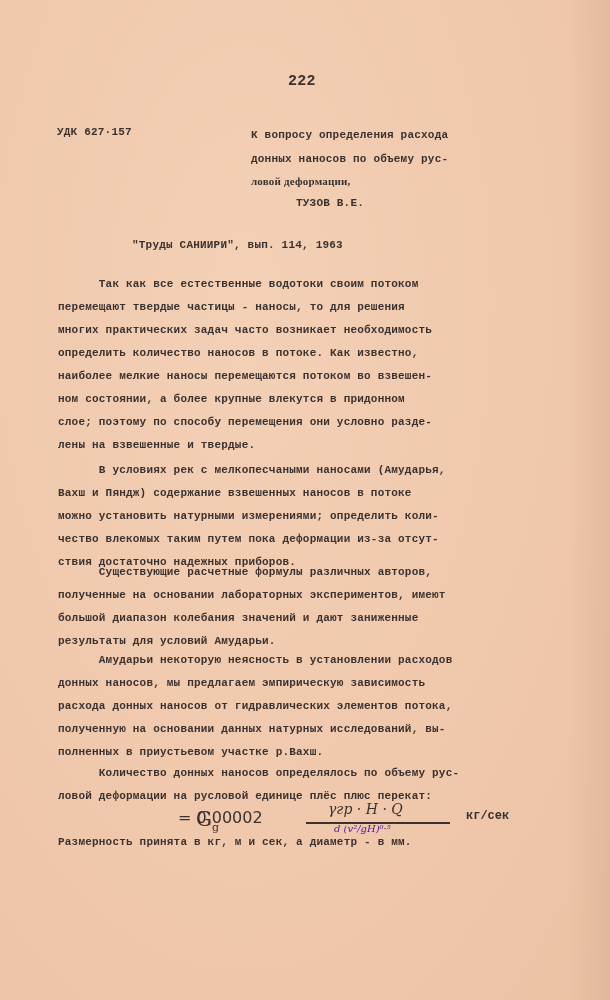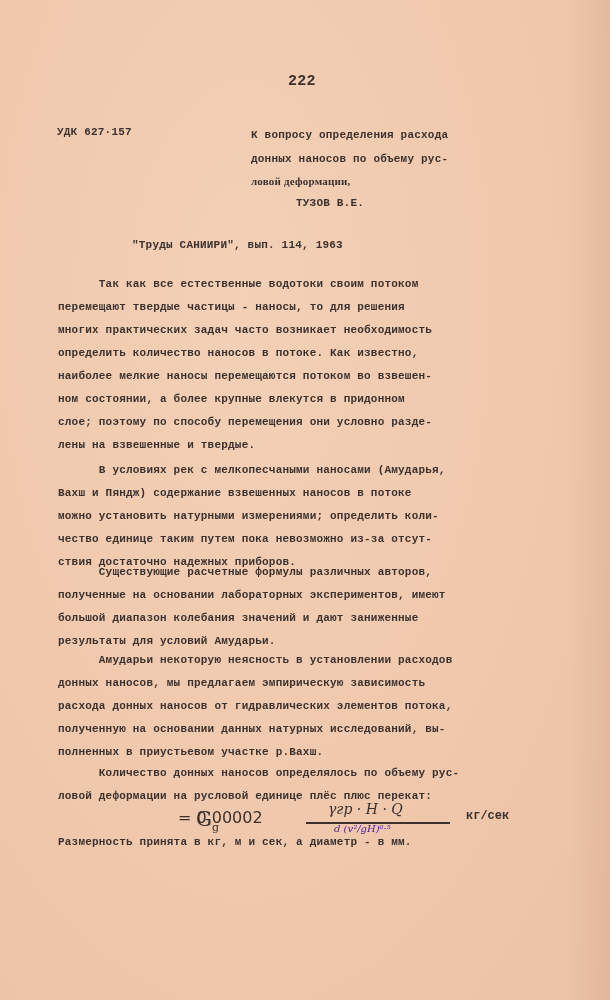--- a/index.html
+++ b/index.html
@@ -53,21 +53,21 @@
     <div class="t para-line" style="top:297px">перемещают твердые частицы - наносы, то для решения</div>
     <div class="t para-line" style="top:320px">многих практических задач часто возникает необходимость</div>
     <div class="t para-line" style="top:343px">определить количество наносов в потоке. Как известно,</div>
     <div class="t para-line" style="top:366px">наиболее мелкие наносы перемещаются потоком во взвешен-</div>
     <div class="t para-line" style="top:389px">ном состоянии, а более крупные влекутся в придонном</div>
     <div class="t para-line" style="top:412px">слое; поэтому по способу перемещения они условно разде-</div>
     <div class="t para-line" style="top:435px">лены на взвешенные и твердые.</div>
     <div class="t para-line" style="top:460px">      В условиях рек с мелкопесчаными наносами (Амударья,</div>
     <div class="t para-line" style="top:483px">Вахш и Пяндж) содержание взвешенных наносов в потоке</div>
     <div class="t para-line" style="top:506px">можно установить натурными измерениями; определить коли-</div>
-    <div class="t para-line" style="top:529px">чество единице таким путем пока невозможно из-за отсут-</div>
+    <div class="t para-line" style="top:529px">чество влекомых таким путем пока деформации из-за отсут-</div>
     <div class="t para-line" style="top:552px">ствия достаточно надежных приборов.</div>
 
     <div class="t para-line" style="top:562px">      Существующие расчетные формулы различных авторов,</div>
     <div class="t para-line" style="top:585px">полученные на основании лабораторных экспериментов, имеют</div>
     <div class="t para-line" style="top:608px">большой диапазон колебания значений и дают заниженные</div>
     <div class="t para-line" style="top:631px">результаты для условий Амударьи.</div>
     <div class="t para-line" style="top:650px">      Амударьи некоторую неясность в установлении расходов</div>
     <div class="t para-line" style="top:673px">донных наносов, мы предлагаем эмпирическую зависимость</div>
     <div class="t para-line" style="top:696px">расхода донных наносов от гидравлических элементов потока,</div>
     <div class="t para-line" style="top:719px">полученную на основании данных натурных исследований, вы-</div>

